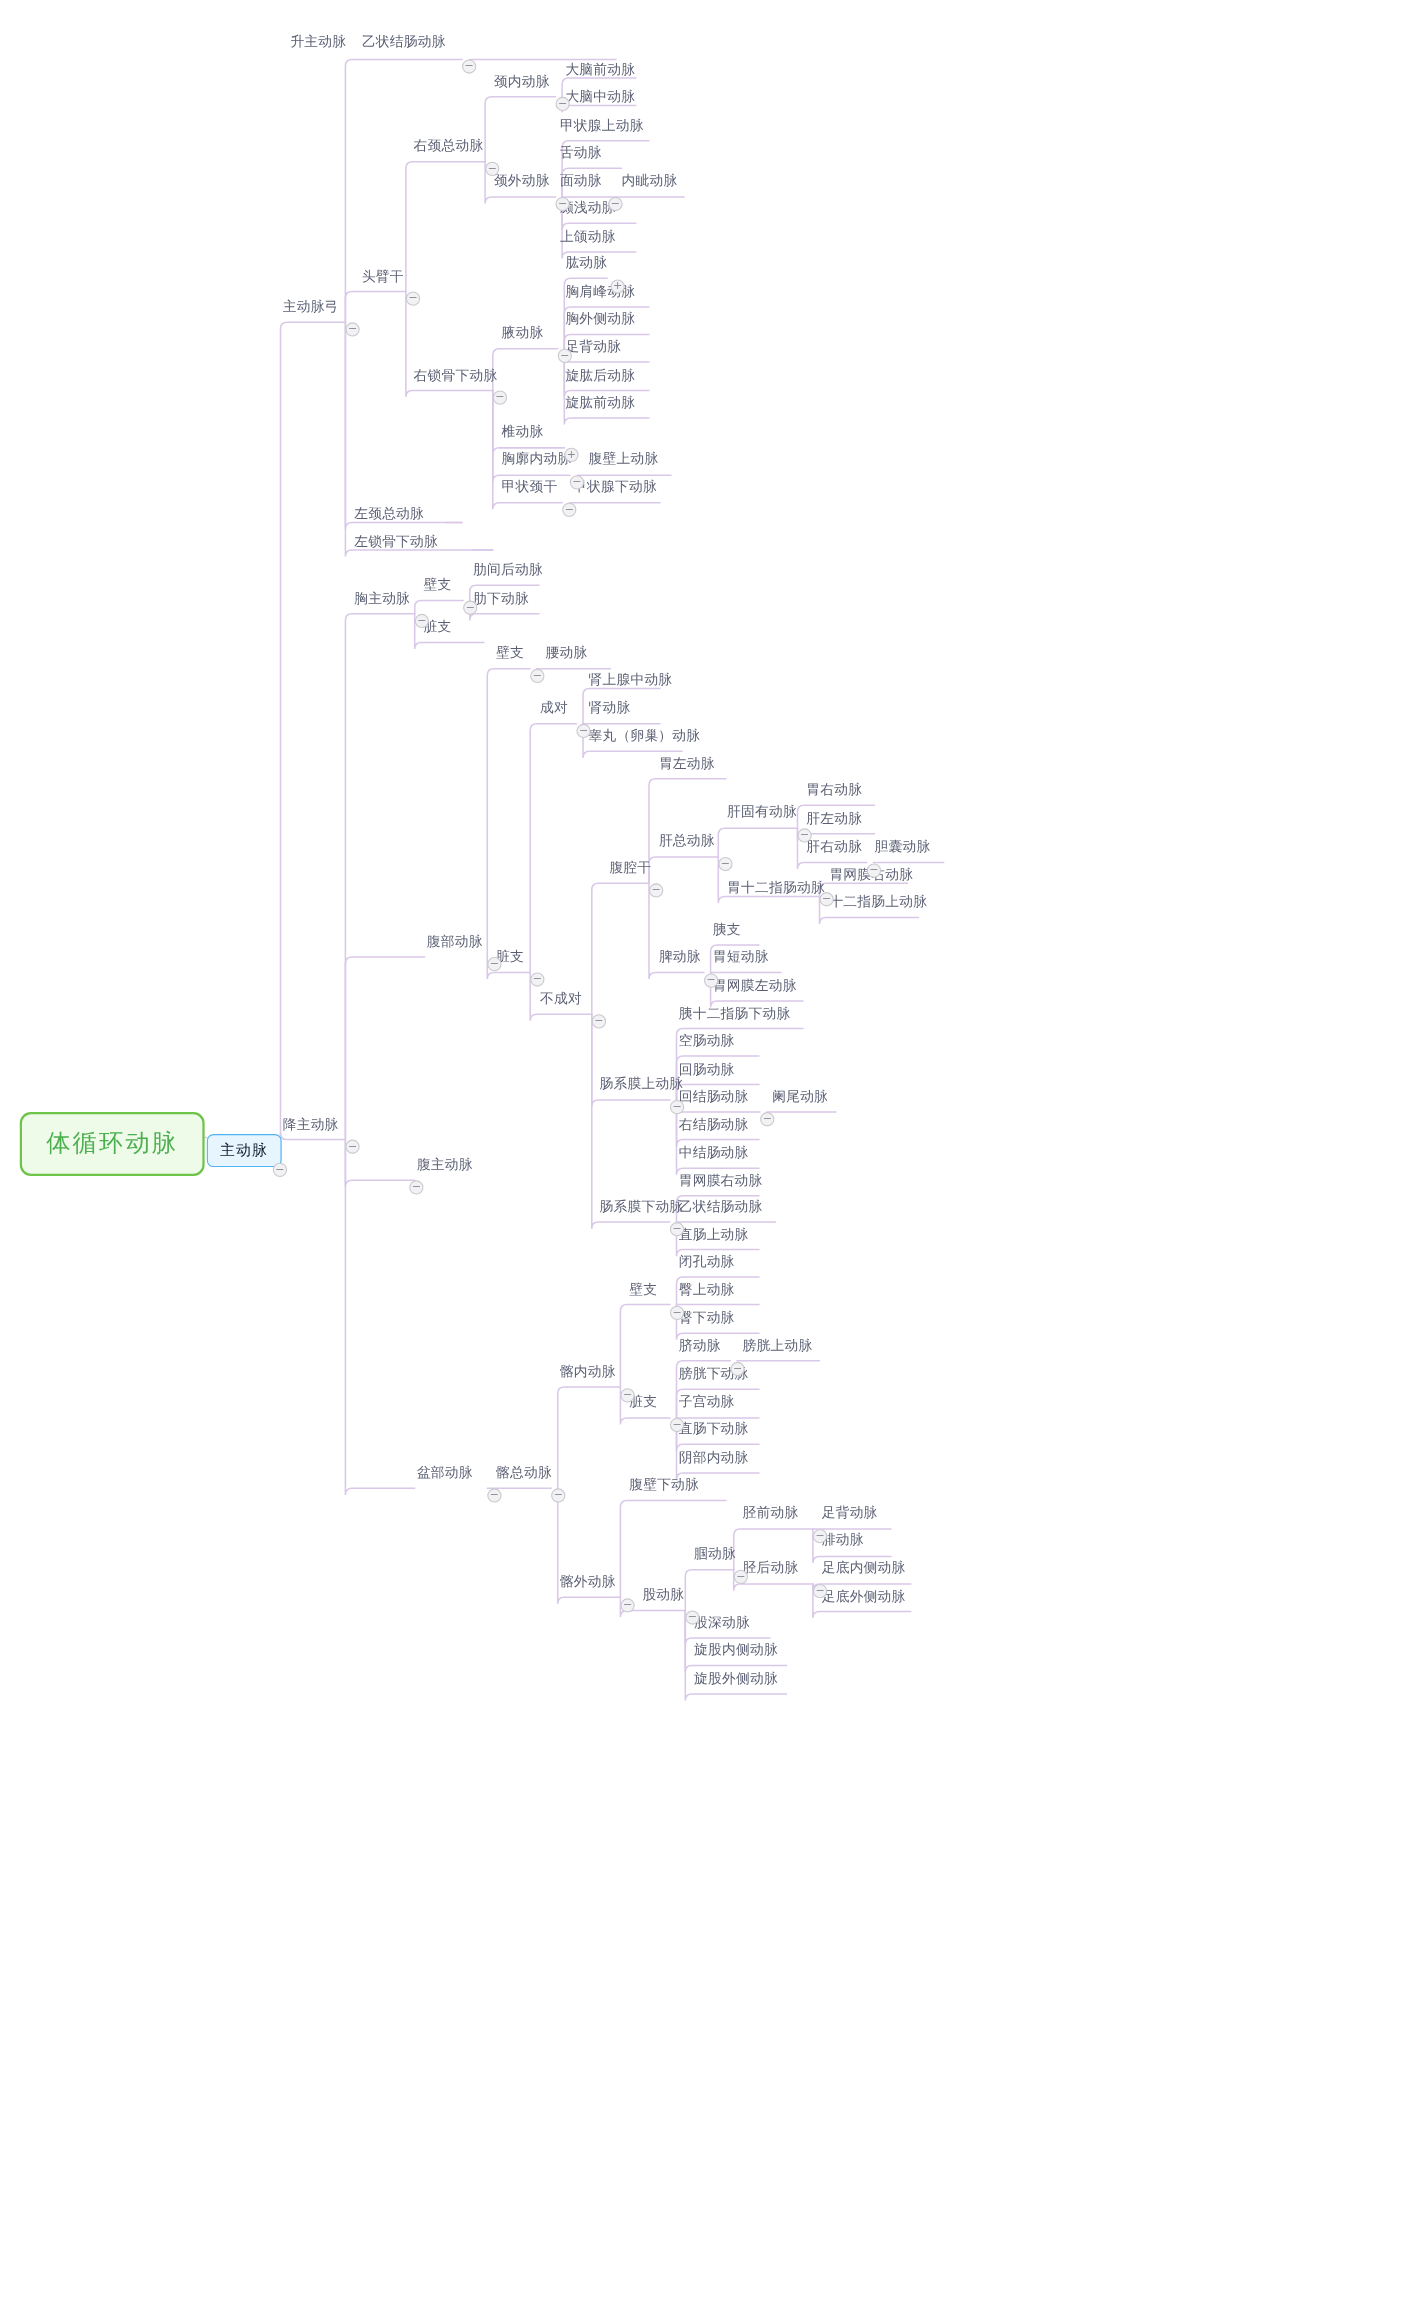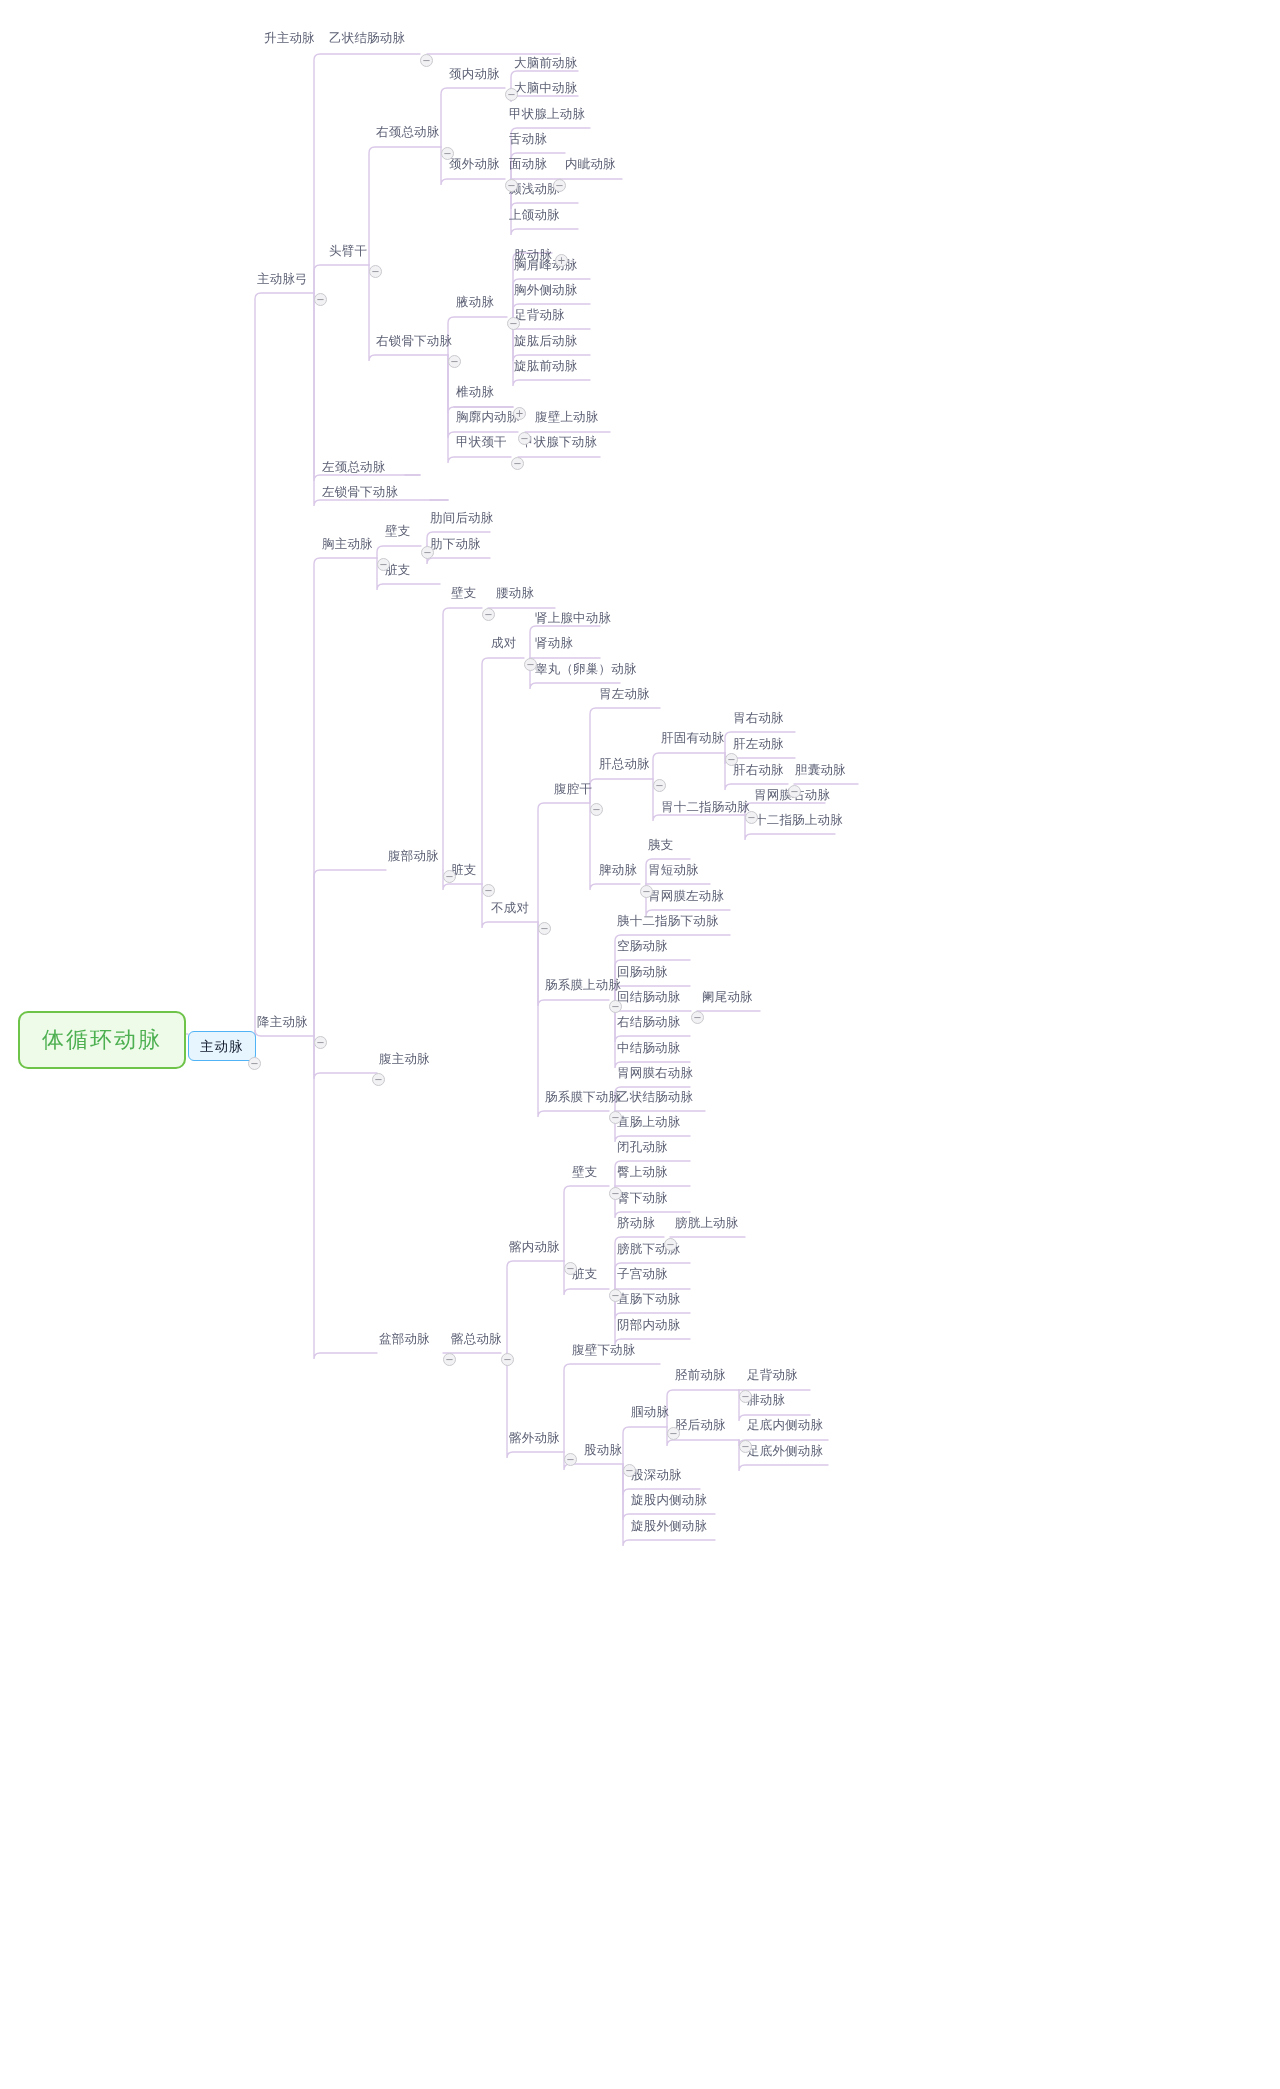--- a/index.html
+++ b/index.html
@@ -225,21 +225,21 @@
     <div class="node" style="left: 512px; top: 96px;">大脑中动脉</div>
     <div class="node" style="left: 447px; top: 172px;">颈外动脉</div>
     <div class="node" style="left: 507px; top: 122px;">甲状腺上动脉</div>
     <div class="node" style="left: 507px; top: 147px;">舌动脉</div>
     <div class="node" style="left: 507px; top: 172px;">面动脉</div>
     <div class="node" style="left: 563px; top: 172px;">内眦动脉</div>
     <div class="node" style="left: 507px; top: 197px;">颞浅动脉</div>
     <div class="node" style="left: 507px; top: 223px;">上颌动脉</div>
     <div class="node" style="left: 374px; top: 349px;">右锁骨下动脉</div>
     <div class="node" style="left: 454px; top: 310px;">腋动脉</div>
-    <div class="node" style="left: 512px; top: 247px; margin-top: 16px;">肱动脉</div>
+    <div class="node" style="left: 512px; top: 247px;">肱动脉</div>
     <div class="node" style="left: 512px; top: 273px;">胸肩峰动脉</div>
     <div class="node" style="left: 512px; top: 298px;">胸外侧动脉</div>
     <div class="node" style="left: 512px; top: 323px;">足背动脉</div>
     <div class="node" style="left: 512px; top: 349px;">旋肱后动脉</div>
     <div class="node" style="left: 512px; top: 374px;">旋肱前动脉</div>
     <div class="node" style="left: 454px; top: 400px;">椎动脉</div>
     <div class="node" style="left: 454px; top: 425px;">胸廓内动脉</div>
     <div class="node" style="left: 533px; top: 425px;">腹壁上动脉</div>
     <div class="node" style="left: 454px; top: 450px;">甲状颈干</div>
     <div class="node" style="left: 519px; top: 450px;">甲状腺下动脉</div>

